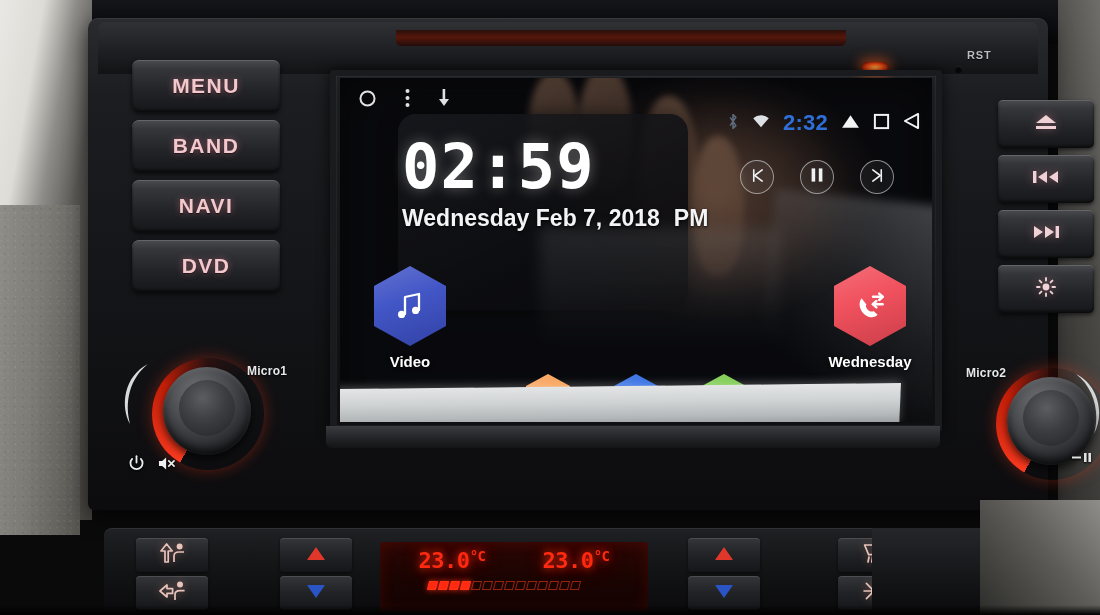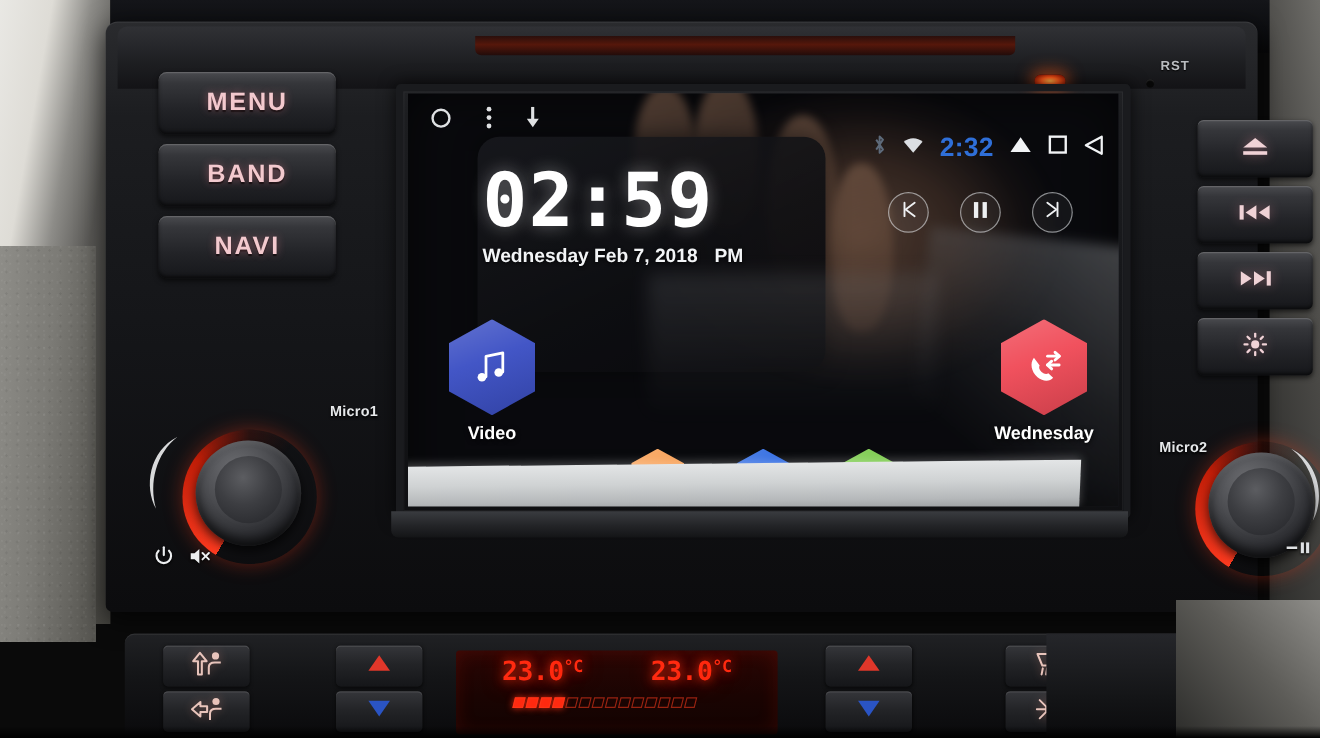--- a/index.html
+++ b/index.html
@@ -116,21 +116,21 @@
   }
   .knob-swoosh {
     position:absolute; width: 34px; height: 64px; pointer-events:none;
   }
   .knob-swoosh.l { left: 118px; top: 362px; }
   .knob-swoosh.r { left: 1072px; top: 372px; }
   .micro-label {
     position:absolute; font-size: 12px; font-weight: 700; color: #e6e8ea;
     letter-spacing: .02em; text-shadow: 0 1px 2px #000;
   }
-  .micro-label.m1 { left: 247px; top: 336px; margin-left: 28px; }
+  .micro-label.m1 { left: 247px; top: 364px; }
   .micro-label.m2 { left: 966px; top: 366px; text-align: right; }
   .mini-icons { position:absolute; display:flex; gap: 12px; align-items:center; }
   .mini-icons.left { left: 128px; top: 455px; }
   .mini-icons.right { left: 1072px; top: 450px; }
   .mini-icons svg { filter: drop-shadow(0 1px 1px #000); }
 
   
   .screen {
     position:absolute; left: 340px; top: 78px; width: 592px; height: 344px;
     background: #0b0c10;
@@ -182,21 +182,21 @@
 
   
   .clock-wrap { position:absolute; left: 62px; top: 58px; }
   .clock-time {
     font-family: "DejaVu Sans Mono", monospace;
     font-size: 62px; font-weight: 700; color: #ffffff;
     letter-spacing: .02em; line-height: 1;
     text-shadow: 0 0 14px rgba(255,255,255,.35);
   }
   .clock-date {
-    margin-top: 7px; font-size: 16px; font-weight: 700; color: #f2f4f6;
+    margin-top: 7px; font-size: 23px; font-weight: 700; color: #f2f4f6;
     text-shadow: 0 1px 3px rgba(0,0,0,.9);
   }
   .clock-date .ampm { margin-left: 14px; }
 
   
   .transport {
     position:absolute; right: 38px; top: 82px; display:flex; align-items:center; gap: 26px;
   }
   .tbtn {
     width: 34px; height: 34px; border-radius:50%;
@@ -334,20 +334,23 @@
 
   <div class="btn-col left">
     <div class="hw-btn">
       <span class="hw-btn-label">MENU</span>
     </div>
     <div class="hw-btn">
       <span class="hw-btn-label">BAND</span>
     </div>
     <div class="hw-btn">
       <span class="hw-btn-label">NAVI</span>
+    </div>
+    <div class="hw-btn">
+      <span class="hw-btn-label">DVD</span>
     </div>
   </div>
 
   <div class="btn-col right">
     <div class="hw-btn">
       <span class="hw-icon">
         <svg width="24" height="16" viewBox="0 0 24 16" fill="currentColor">
           <path d="M12 1 L22 9 H2 Z"></path>
             <rect x="2" y="12" width="20" height="3"></rect>
         </svg>

